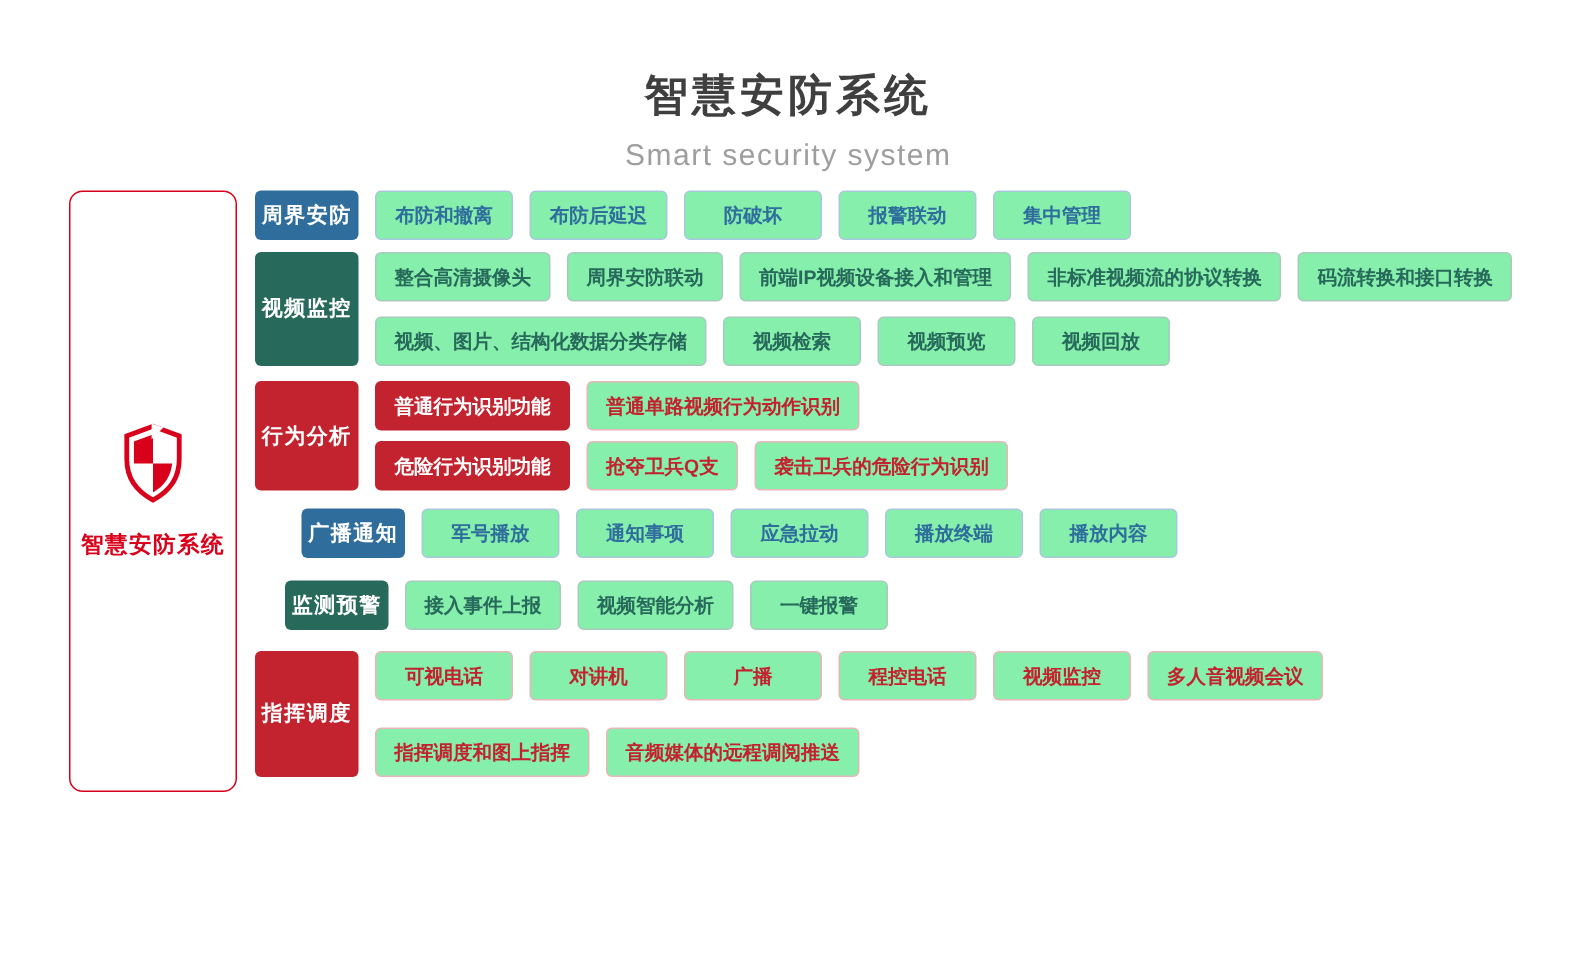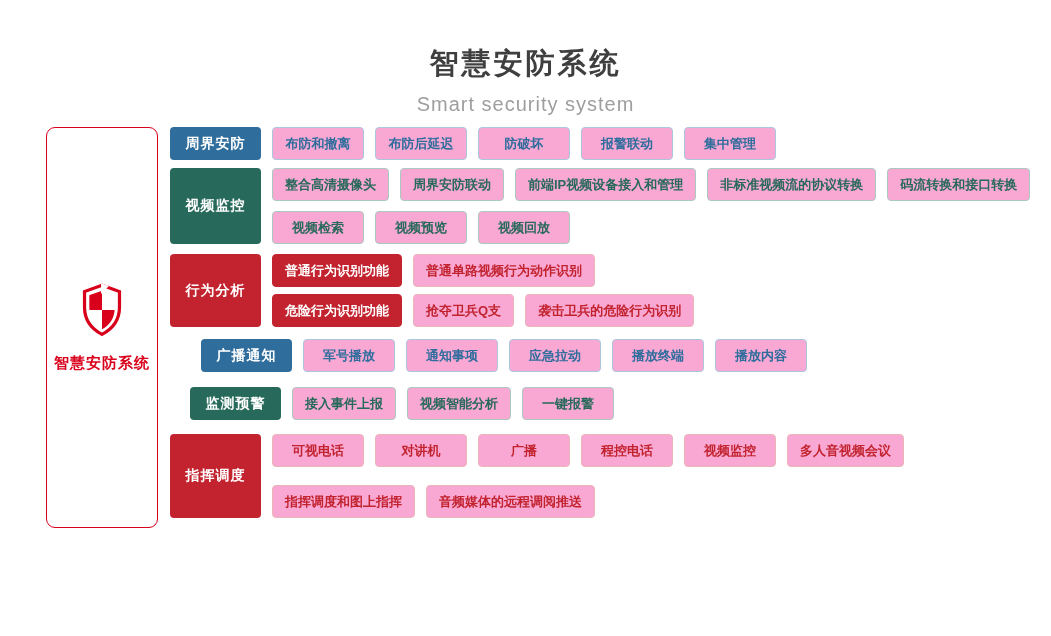--- a/index.html
+++ b/index.html
@@ -61,21 +61,21 @@
   .rows { display: flex; flex-direction: column; }
   .row  { display: flex; gap: 11px; align-items: stretch; }
   .row + .row { margin-top: 11px; }
   .rows .row:nth-child(2) { margin-top: 8px; }
   .rows .row:nth-child(3) { margin-top: 10px; }
   .rows .row:nth-child(4) { margin-top: 12px; padding-left: 31px; }
   .rows .row:nth-child(5) { margin-top: 15px; margin-left: 20px; }
   .rows .row:nth-child(6) { margin-top: 14px; }
 
   .cat {
-    width: 91px;
+    width: 69px;
     min-height: 33px;
     border-radius: 4px;
     color: #ffffff;
     font-size: 14px;
     font-weight: bold;
     display: flex;
     align-items: center;
     justify-content: center;
     flex-shrink: 0;
     letter-spacing: 1px;
@@ -89,21 +89,21 @@
   .rows .row:nth-child(3) .lines { gap: 7px; }
   .rows .row:nth-child(6) .lines { gap: 18px; }
   .line { display: flex; gap: 11px; }
 
   .item {
     height: 33px;
     min-width: 92px;
     padding: 0 12px;
     border: 1px solid;
     border-radius: 4px;
-    background: #f9a8d4;
+    background: #86efac;
     display: flex;
     align-items: center;
     justify-content: center;
     font-size: 13px;
     font-weight: bold;
     white-space: nowrap;
   }
 
   
   .b-blue  .cat  { background: #2e6d9c; }
@@ -162,20 +162,21 @@
         <div class="cat">视频监控</div>
         <div class="lines">
           <div class="line">
             <div class="item">整合高清摄像头</div>
             <div class="item">周界安防联动</div>
             <div class="item">前端IP视频设备接入和管理</div>
             <div class="item">非标准视频流的协议转换</div>
             <div class="item">码流转换和接口转换</div>
           </div>
           <div class="line">
+            <div class="item">视频、图片、结构化数据分类存储</div>
             <div class="item">视频检索</div>
             <div class="item">视频预览</div>
             <div class="item">视频回放</div>
           </div>
         </div>
       </div>
       <div class="row b-red">
         <div class="cat">行为分析</div>
         <div class="lines">
           <div class="line">

